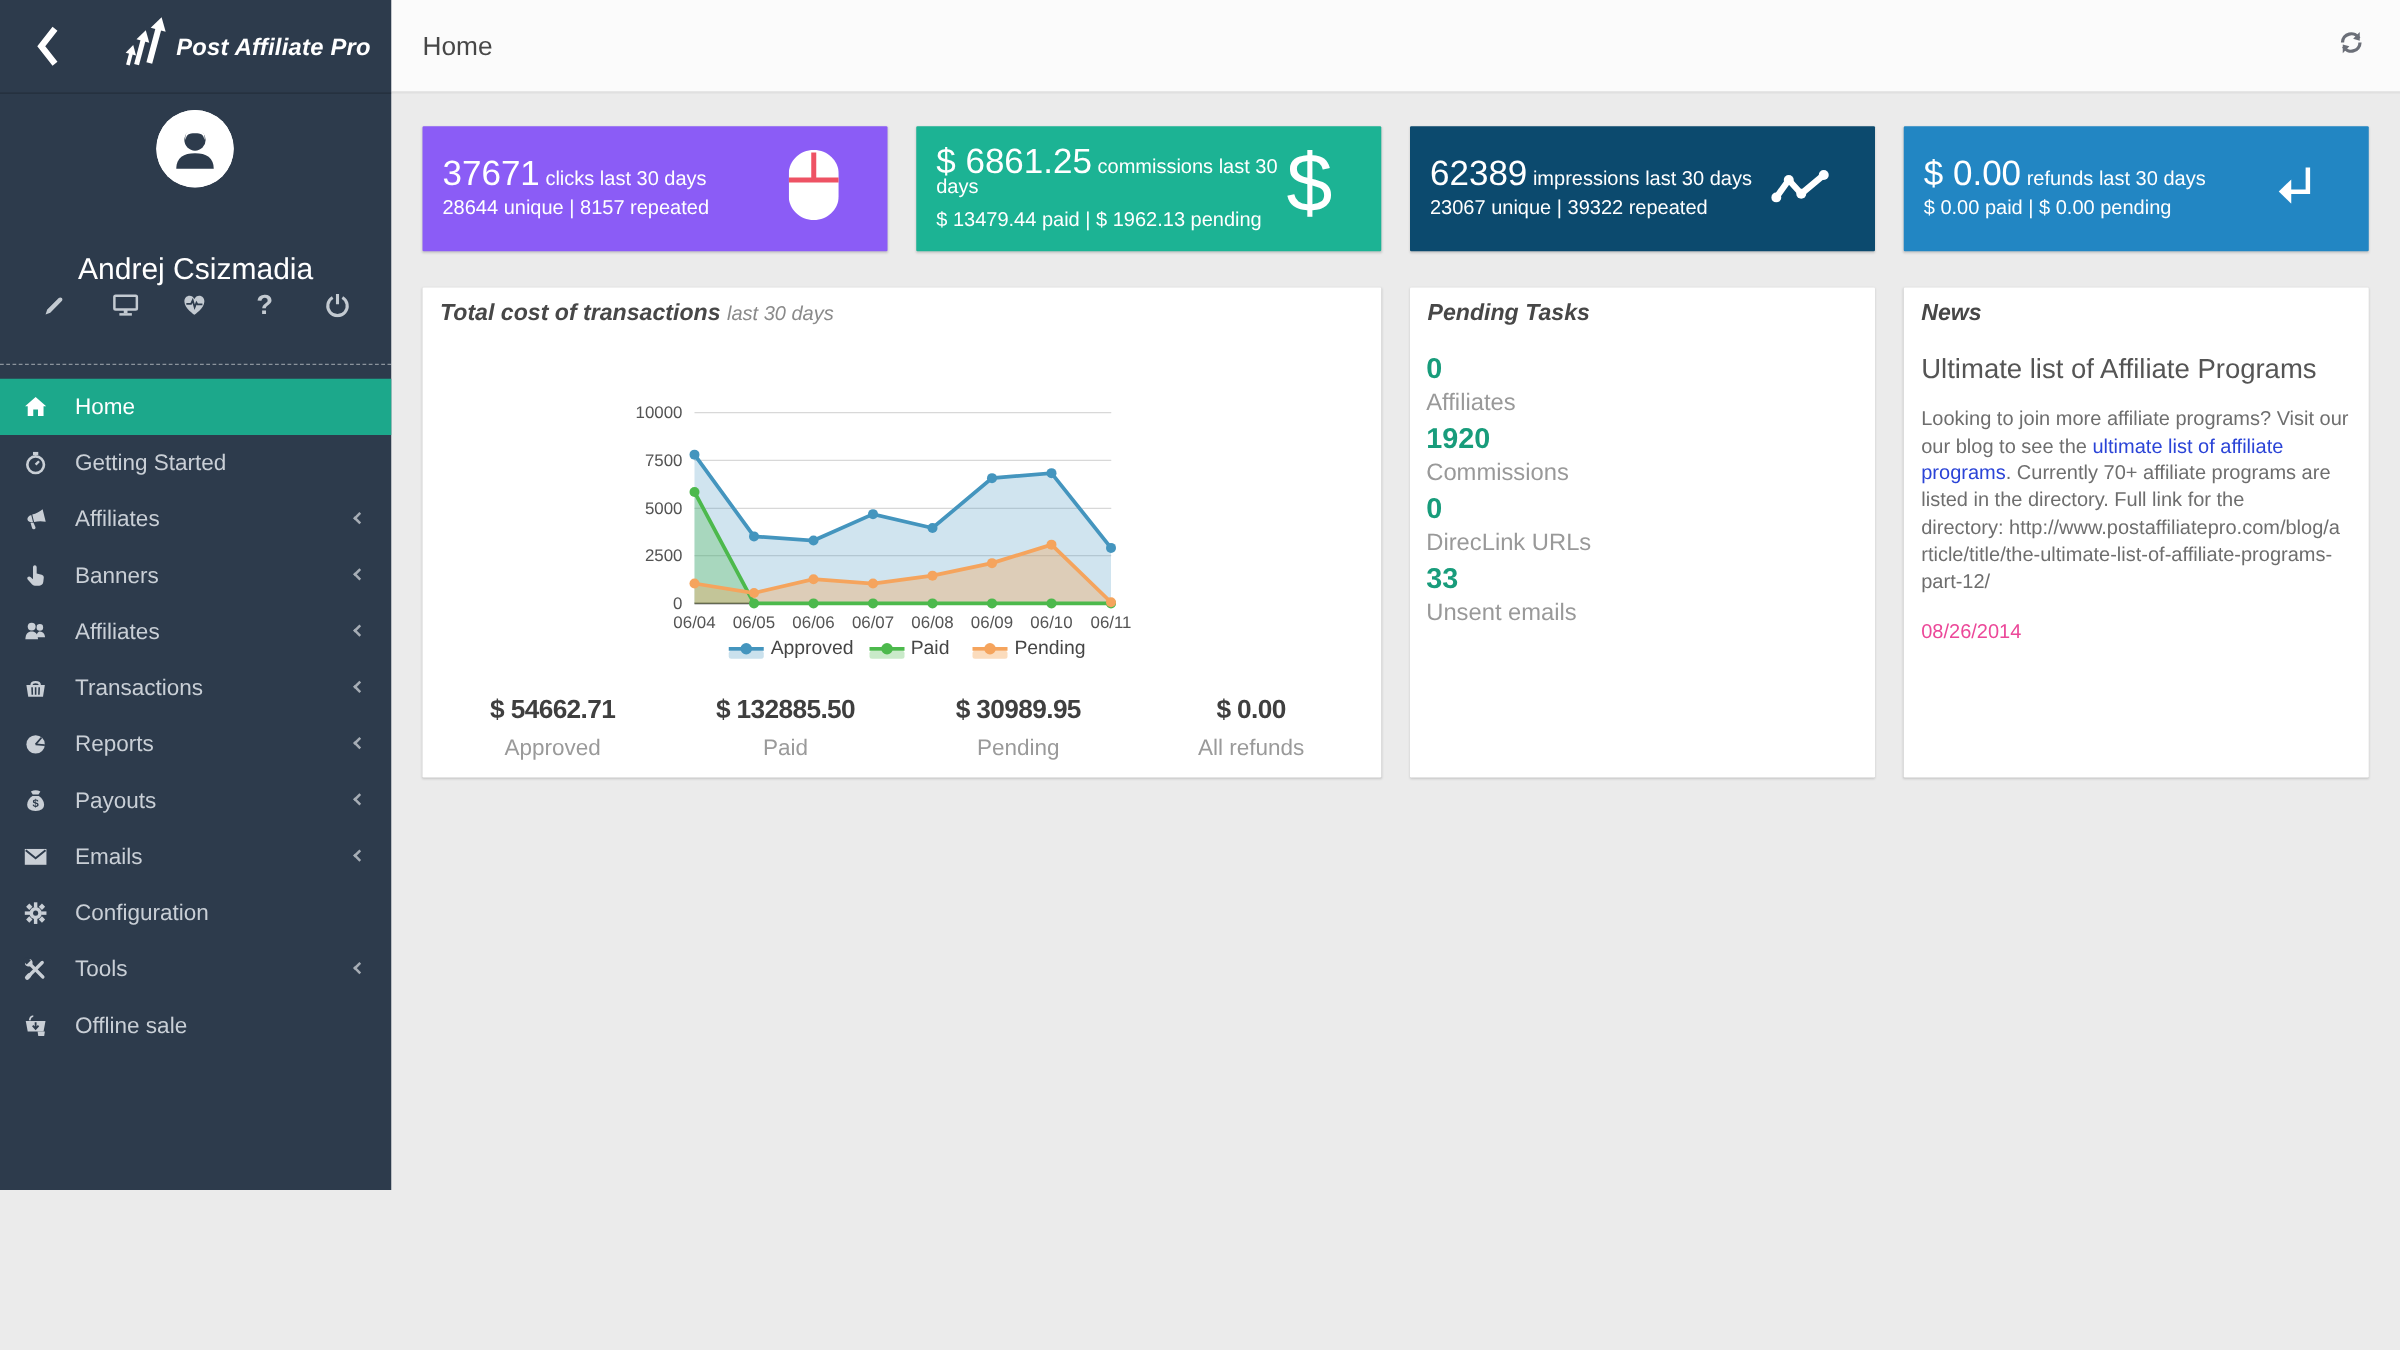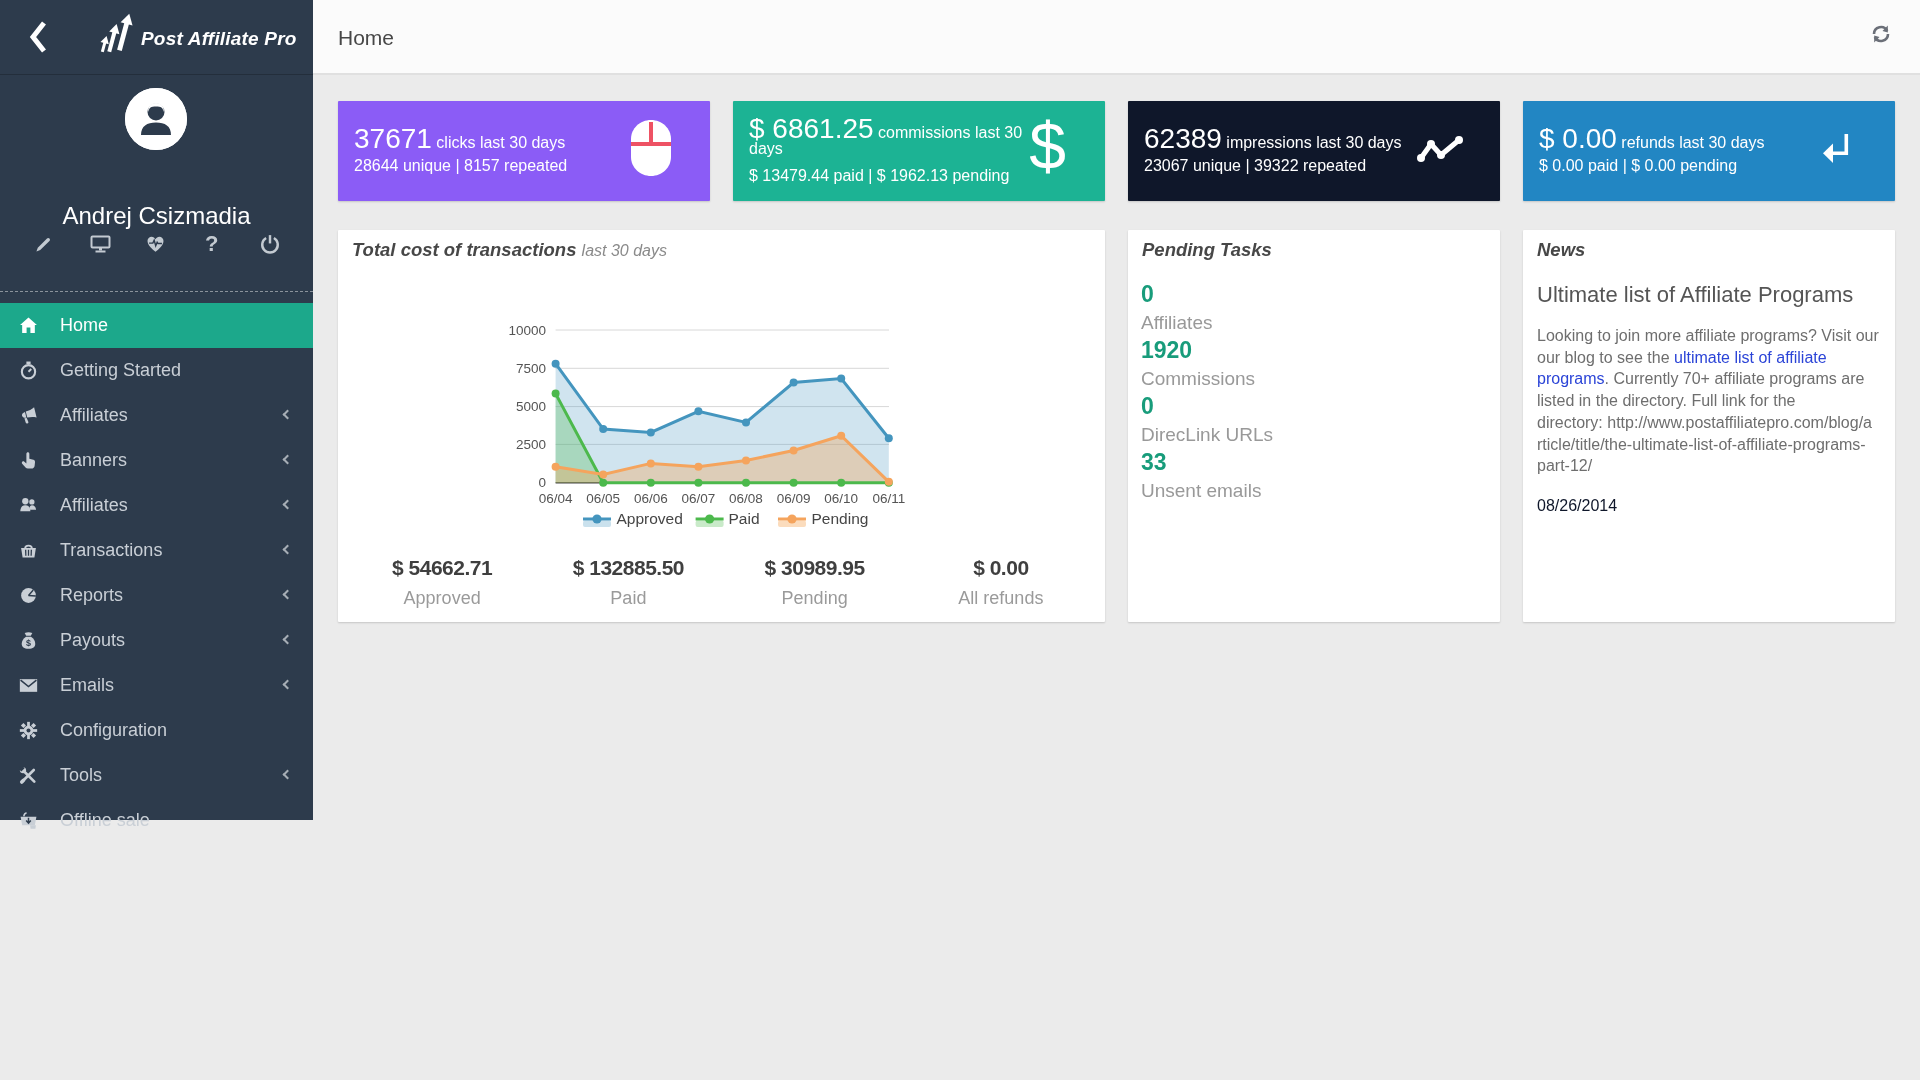--- a/index.html
+++ b/index.html
@@ -1,17 +1,17 @@
 <!DOCTYPE html>
 <html><head>
 <meta charset="utf-8">
 <style>
 * { margin:0; padding:0; box-sizing:border-box; }
 html,body { width:1920px; height:1080px; overflow:hidden; background:#ebebeb; font-family:"Liberation Sans", sans-serif; }
-.sidebar { position:absolute; left:0; top:0; width:313px; height:820px; background:#2d3b4c; }
+.sidebar { position:absolute; left:0; top:0; width:313px; height:952px; background:#2d3b4c; }
 .sidehead { position:absolute; left:0; top:0; width:313px; height:75px; border-bottom:1px solid rgba(0,0,0,0.22); }
 .topbar { position:absolute; left:313px; top:0; width:1607px; height:75px; background:#fbfbfb; border-bottom:2px solid #e0e0e0; }
 .topbar .title { position:absolute; left:25px; top:26px; font-size:21px; color:#474747; }
 .avatar { position:absolute; left:125px; top:88px; width:62px; height:62px; background:#fff; border-radius:50%; }
 .uname { position:absolute; left:0; top:164px; width:313px; text-align:center; font-size:24px; color:#ffffff;margin-top:38px; }
 .iconrow { position:absolute; left:0; top:234px; width:313px; height:26px; }
 .iconrow svg { position:absolute; top:0; }
 .sep { position:absolute; left:0; top:291px; width:313px; border-top:1px dashed rgba(255,255,255,0.45); }
 .menu { position:absolute; left:0; top:303px; width:313px; list-style:none; }
 .menu li { position:relative; height:45px; line-height:45px; color:#c9cfd6; font-size:18px; }
@@ -19,21 +19,21 @@
 .menu li .mtext { position:absolute; left:60px; top:0; }
 .menu li .chev { position:absolute; right:22px; top:18px; width:7px; height:7px; border-left:2px solid #a6adb5; border-bottom:2px solid #a6adb5; transform:rotate(45deg); }
 .menu li.active { background:#1ca88b; color:#ffffff; }
 
 .card { position:absolute; overflow:hidden; border-radius:1px; box-shadow:0 1px 2px rgba(0,0,0,0.16); }
 .scard { top:101px; height:100px; color:#fff; }
 .scard .big { font-size:28px; }
 .scard .sm { font-size:16px; }
 #c1 { left:338px; width:372px; background:#8b5cf6; }
 #c2 { left:733px; width:372px; background:#1cb394; }
-#c3 { left:1128px; width:372px; background:#0f172a; }
+#c3 { left:1128px; width:372px; background:#0c4a6e; }
 #c4 { left:1523px; width:372px; background:#2286c3; }
 .scard .inner { position:absolute; left:16px; top:0; width:290px; line-height:24px; }
 .white-card { background:#fff; top:230px; height:392px; }
 #chartcard { left:338px; width:767px; }
 #pending { left:1128px; width:372px;padding-left:44px; }
 #news { left:1523px; width:372px; }
 .ctitle { position:absolute; left:14px; top:9px; font-size:18.5px; font-weight:bold; color:#474747;font-style:italic; }
 .ctitle .light { font-weight:normal; font-size:16px; color:#8a8a8a; }
 
 .stats { position:absolute; left:11px; top:326px; width:745px; display:flex; }
@@ -41,21 +41,21 @@
 .stats .num { font-size:21px; font-weight:bold; color:#3f3f3f; letter-spacing:-0.5px; }
 .stats .lab { font-size:18px; color:#9a9a9a; margin-top:8px; }
 
 .plist { position:absolute; left:13px; top:50px; }
 .plist .pnum { font-size:23px; font-weight:bold; color:#189c7b; line-height:29px; }
 .plist .plab { font-size:19px; color:#999999; line-height:27px; }
 
 .ntitle { position:absolute; left:14px; top:52px; font-size:22px; color:#555555; }
 .nbody { position:absolute; left:14px; top:95px; width:344px; font-size:16px; line-height:21.7px; color:#6e6e6e; }
 .nbody a { color:#2b44d7; text-decoration:none; }
-.ndate { position:absolute; left:14px; top:267px; font-size:16px; color:#0f172a; }
+.ndate { position:absolute; left:14px; top:267px; font-size:16px; color:#ec4899; }
 </style>
 </head>
 <body>
 <div class="topbar">
   <div class="title">Home</div>
   <svg style="position:absolute; right:29px; top:24px;" width="20" height="20" viewBox="0 0 20 20">
     <path d="M3 10 A7 7 0 0 1 16.2 6.8" fill="none" stroke="#6b6f78" stroke-width="2.6"></path>
     <path d="M17 10 A7 7 0 0 1 3.8 13.2" fill="none" stroke="#6b6f78" stroke-width="2.6"></path>
     <polygon points="16.8,1.5 16.8,8.5 11.5,7" fill="#6b6f78"></polygon>
     <polygon points="3.2,18.5 3.2,11.5 8.5,13" fill="#6b6f78"></polygon>

